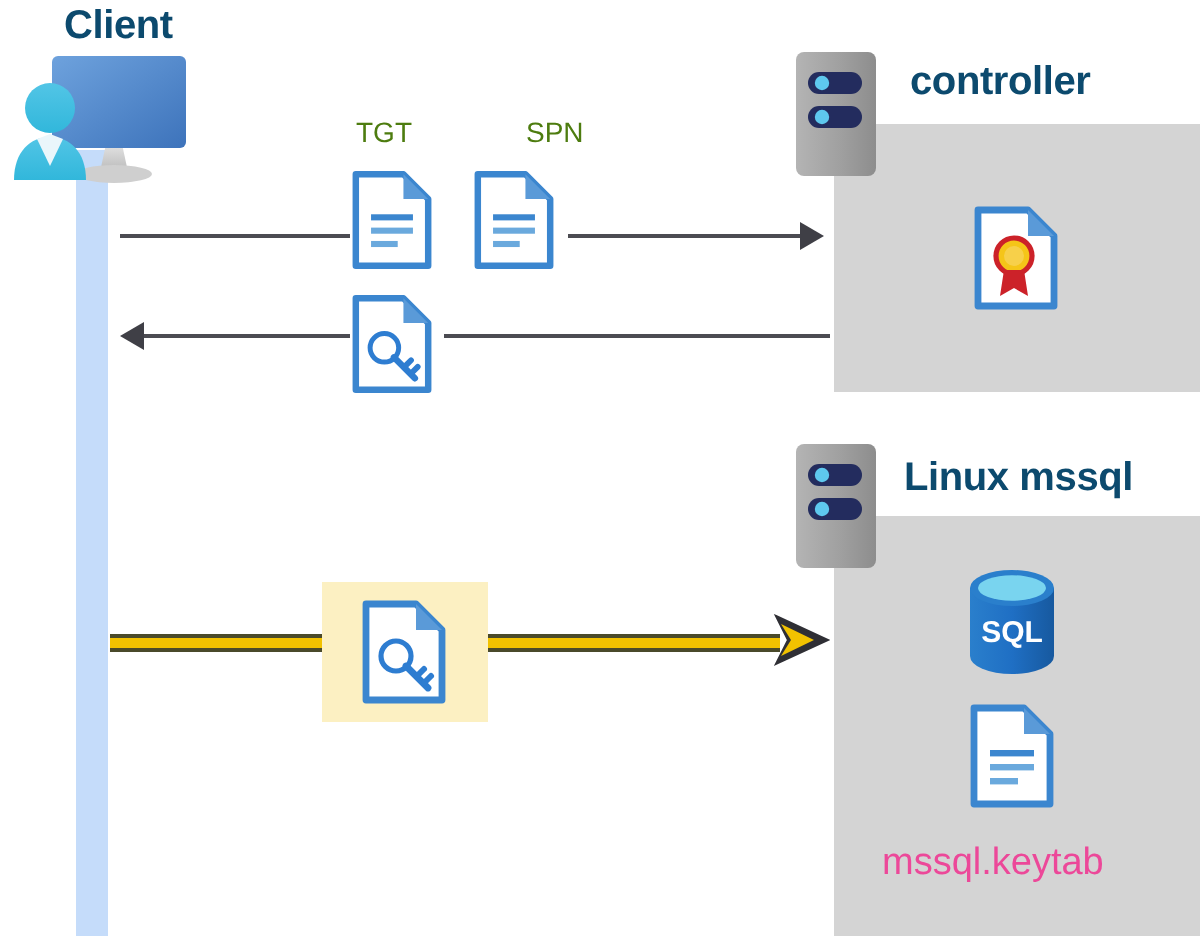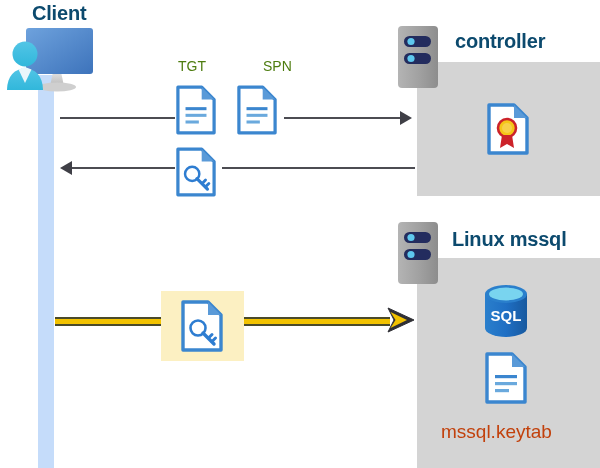--- a/index.html
+++ b/index.html
@@ -7,21 +7,21 @@
     width:600px;height:468px;
     background:#ffffff;
     font-family:"Liberation Sans", sans-serif;
     overflow:hidden;
   }
   #stage{position:relative;width:600px;height:468px;}
 
   .lbl{position:absolute;color:#231f20;white-space:nowrap;}
   .title-bold{font-weight:bold;font-size:20px;letter-spacing:-0.2px;color:#0c4a6e;}
   .title-plain{font-size:14px;color:#4d7c0f;}
-  .file-label{font-size:19px;color:#c2410c;}
+  .file-label{font-size:19px;color:#ec4899;}
 
   
   .panel{position:absolute;background:#d4d4d4;}
 
   
   .lifeline{position:absolute;background:#c5dcfa;}
 
   
   .msgline{position:absolute;height:0;border-top:2px solid #4c4c52;}
   .arrowR{

